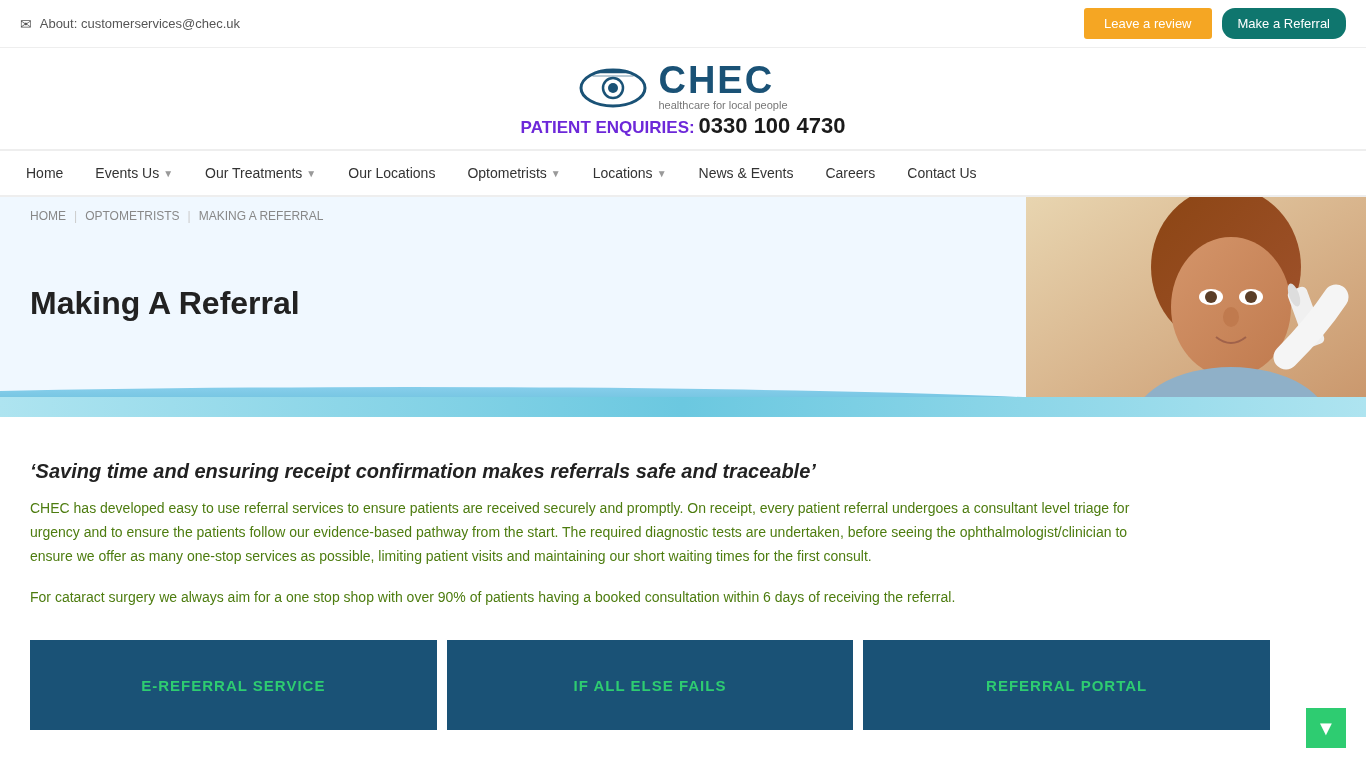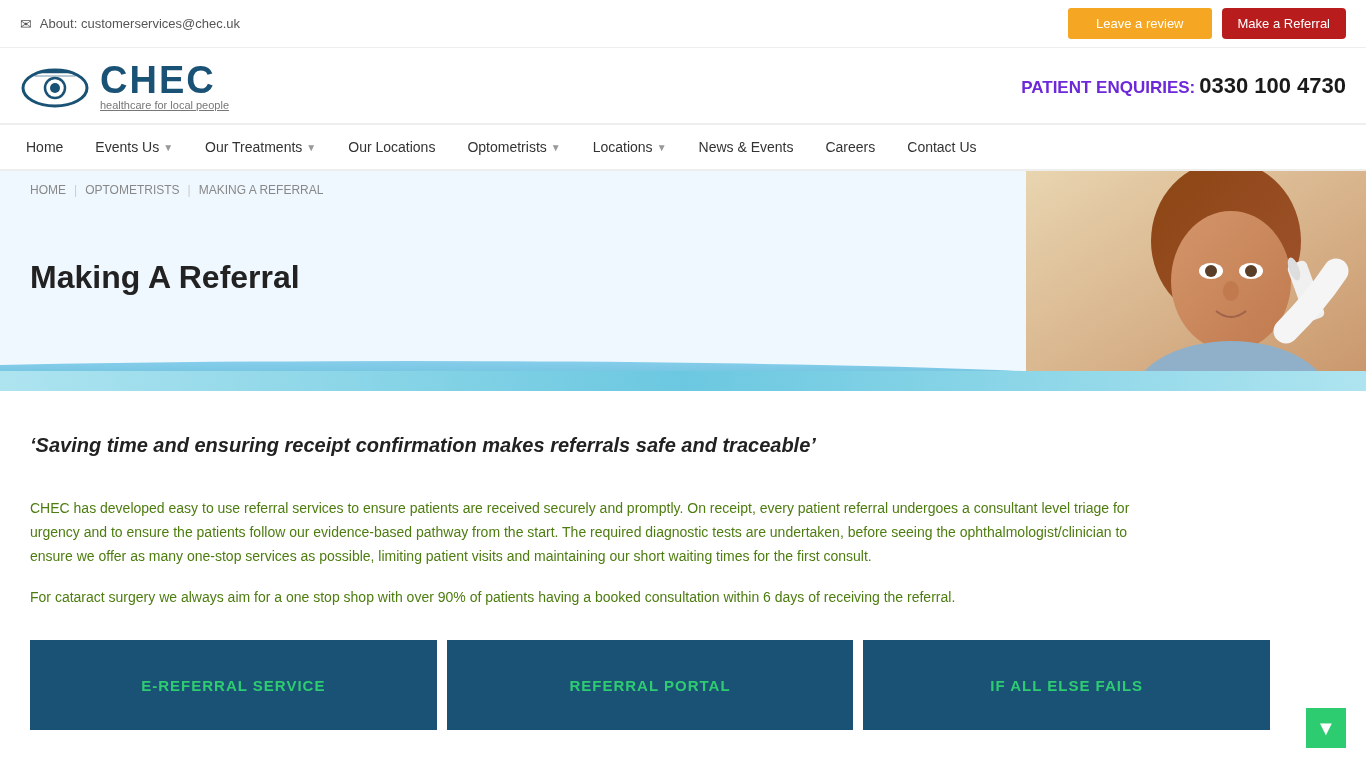--- a/index.html
+++ b/index.html
@@ -13,57 +13,58 @@
       justify-content: space-between;
       padding: 8px 20px;
       border-bottom: 1px solid #eee;
     }
     .top-bar-left { display: flex; align-items: center; gap: 8px; color: #555; font-size: 13px; }
     .top-bar-right { display: flex; gap: 10px; }
     .btn-leave-review {
       background: #f5a623;
       color: #fff;
       border: none;
-      padding: 8px 28px;
+      padding: 8px 20px;
       cursor: pointer;
       font-size: 13px;
       border-radius: 3px;
     }
     .btn-make-referral {
-      background: #b91c1c;
+      background: #0f766e;
       color: #fff;
       border: none;
       padding: 8px 16px;
       cursor: pointer;
       font-size: 13px;
-      border-radius: 4px;
+      border-radius: 13px;
     }
 
     
     .header {
       display: flex;
       align-items: center;
       justify-content: space-between;
       padding: 10px 20px;
       background: #fff;
+      flex-direction: column;
     }
     .logo { display: flex; align-items: center; gap: 10px; }
     .logo-icon {
       width: 70px;
       height: 55px;
     }
     .logo-text-group { display: flex; flex-direction: column; }
     .logo-chec {
       font-size: 38px;
       font-weight: bold;
       color: #1a5276;
       letter-spacing: 2px;
       line-height: 1;
     }
-    .logo-tagline { font-size: 11px; color: #777; text-decoration: underline; }
+    .logo-tagline { font-size: 11px; color: #777; }
     .patient-enquiries {
       text-align: right;
     }
     .patient-enquiries-label {
       color: #6d28d9;
       font-weight: bold;
       font-size: 17px;
     }
     .patient-enquiries-number {
       color: #1a1a1a;
@@ -157,21 +158,21 @@
     
     .main-content {
       padding: 40px 30px;
       max-width: 1300px;
     }
     .tagline {
       font-size: 20px;
       font-style: italic;
       font-weight: bold;
       color: #222;
-      margin-bottom: 38px;
+      margin-bottom: 12px;
       line-height: 1.4;
     }
     .body-text {
       font-size: 14px;
       line-height: 1.7;
       color: #4d7c0f;
       margin-bottom: 18px;
       max-width: 1100px;
     }
 
@@ -370,23 +371,23 @@
   <h2 class="tagline">‘Saving time and ensuring receipt confirmation makes referrals safe and traceable’</h2>
 
   <p class="body-text">CHEC has developed easy to use referral services to ensure patients are received securely and promptly. On receipt, every patient referral undergoes a consultant level triage for urgency and to ensure the patients follow our evidence-based pathway from the start. The required diagnostic tests are undertaken, before seeing the ophthalmologist/clinician to ensure we offer as many one-stop services as possible, limiting patient visits and maintaining our short waiting times for the first consult.</p>
   <p class="body-text">For cataract surgery we always aim for a one stop shop with over 90% of patients having a booked consultation within 6 days of receiving the referral.</p>
 
   <div class="cards-row">
     <div class="card">
       <span class="card-label">E-REFERRAL SERVICE</span>
     </div>
     <div class="card">
+      <span class="card-label">IF ALL ELSE FAILS</span>
+    </div>
+    <div class="card">
       <span class="card-label">REFERRAL PORTAL</span>
     </div>
-    <div class="card">
-      <span class="card-label">IF ALL ELSE FAILS</span>
-    </div>
   </div>
 </div>
 
 <div class="scroll-btn">
   <span class="scroll-btn-icon">▼</span>
 </div>
 
 </body></html>

